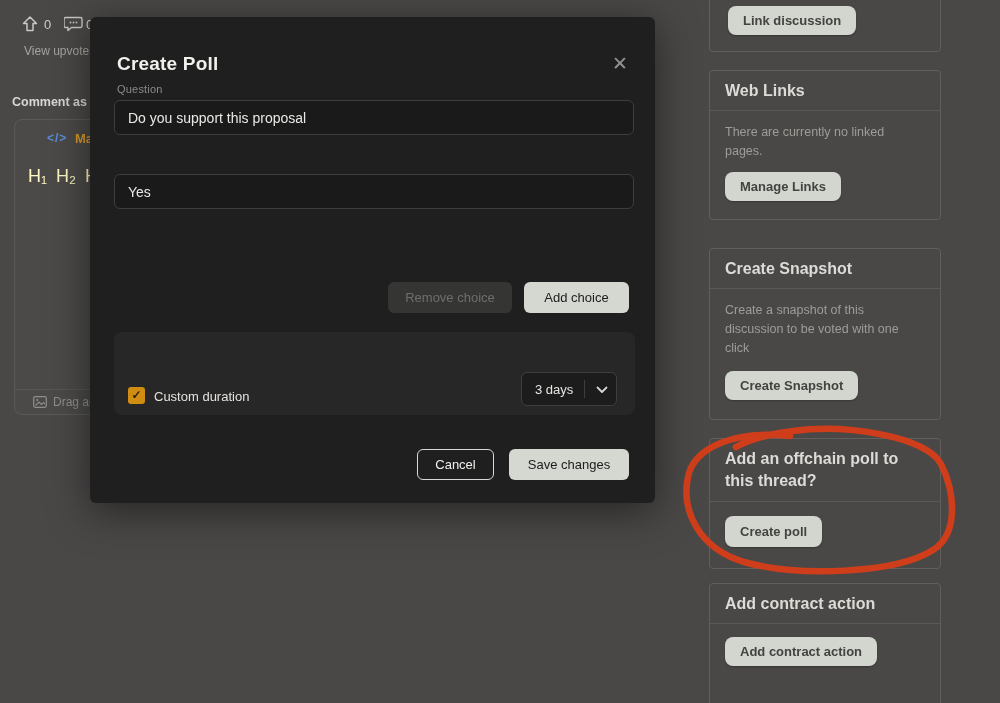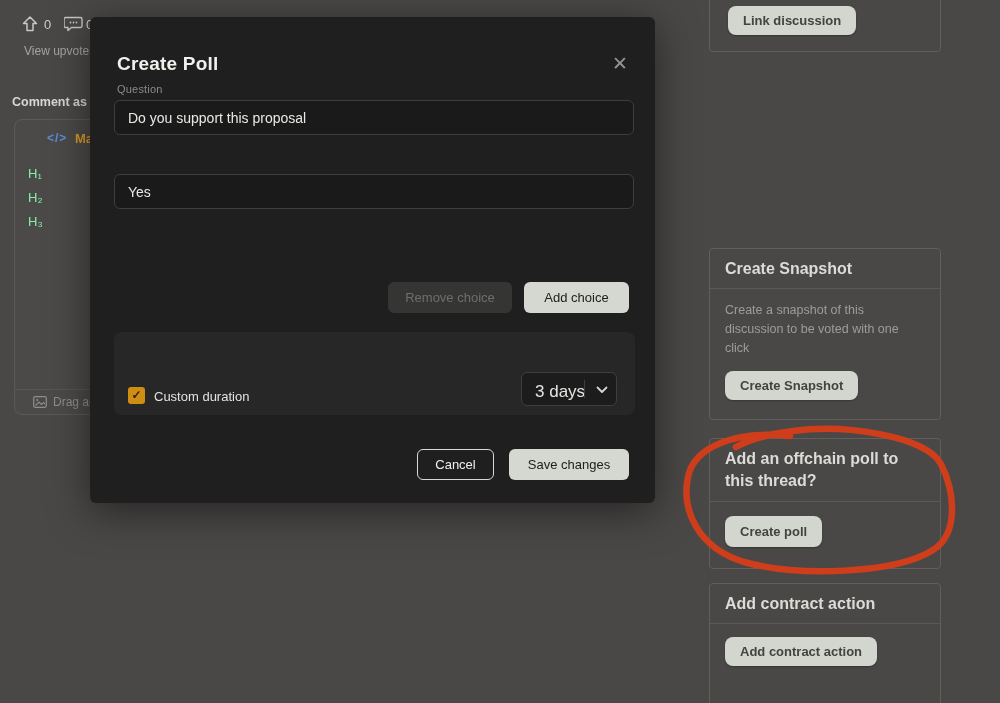--- a/index.html
+++ b/index.html
@@ -8,21 +8,21 @@
   .stage { position:relative; width:1000px; height:703px; background:#4a4847; overflow:hidden; }
   .abs { position:absolute; }
 
   
   .count { font-size:13px; color:#cfcecb; }
   .link-muted { font-size:12px; color:#a5a4a0; }
   .comment-as { font-size:12.5px; font-weight:600; color:#d8d7d3; }
   .editor { left:14px; top:119px; width:300px; height:296px; border:1px solid #5b5a56; border-radius:8px; background:#4b4a48; }
   .ed-code { position:absolute; left:32px; top:11px; font-size:12px; font-weight:700; color:#5b8dd9; letter-spacing:1px; }
   .ed-md { position:absolute; left:60px; top:11px; font-size:13px; font-weight:600; color:#d79a2b; }
-  .ed-heads { position:absolute; left:13px; top:46px; font-size:13px; color:#86efac; display:flex; gap:9px;flex-direction:column; }
+  .ed-heads { position:absolute; left:13px; top:46px; font-size:18px; color:#fef9c3; display:flex; gap:9px; }
   .ed-drag { position:absolute; left:0; right:0; bottom:0; height:25px; border-top:1px solid #575651; display:flex; align-items:center; padding-left:18px; gap:6px; color:#8f8e8a; font-size:12px; }
 
   
   .panel { position:absolute; left:709px; width:232px; border:1px solid #615f5b; border-radius:4px; }
   .panel-header { padding:9px 15px 8px; font-size:16px; font-weight:700; color:#dcdbd7; line-height:1.4; border-bottom:1px solid #5a5955; }
   .panel-body { padding:12px 15px 12px; }
   .panel-text { font-size:12.5px; color:#9d9c98; line-height:1.5; }
   .sbtn { display:inline-flex; align-items:center; justify-content:center; background:#d3d6cf; color:#434340; font-family:inherit; font-weight:700; font-size:13px; border:none; border-radius:8px; height:29px; padding:0 15px; cursor:pointer; box-shadow:0 1px 2px rgba(0,0,0,.25); }
 
   
@@ -33,21 +33,21 @@
   .tinput { position:absolute; left:24px; width:520px; height:35px; background:#1a1a1a; border:1px solid #3e3e3e; border-radius:6px; color:#e9e8e4; font-size:14px; font-family:inherit; padding:8px 13px; outline:none; }
   .mbtn { position:absolute; height:31px; border:none; border-radius:6px; font-family:inherit; font-weight:400; font-size:13px; cursor:pointer; }
   .btn-disabled { background:#353534; color:#6f6e6c; cursor:default; }
   .btn-light { background:#d5d8d1; color:#202020; }
   .btn-outline { background:transparent; border:1.5px solid #d9d8d4; color:#f0efeb; }
   .infobox { position:absolute; left:24px; top:315px; width:521px; height:83px; background:#282727; border-radius:8px; }
   .info-text { position:absolute; left:13px; top:15px; font-size:12.5px; color:#c6c5c1; }
   .checkbox { position:absolute; left:14px; top:55px; width:17px; height:17px; background:#cf8d12; border-radius:3px; color:#2c1e03; font-size:12px; font-weight:700; line-height:17px; text-align:center; cursor:pointer; }
   .cd-label { position:absolute; left:40px; top:57px; font-size:13px; color:#e3e2de; }
   .dropdown { position:absolute; left:407px; top:40px; width:96px; height:34px; background:#1c1c1c; border:1px solid #3e3e3e; border-radius:6px; cursor:pointer; }
-  .dd-value { position:absolute; left:13px; top:9px; font-size:17px; color:#e6e5e1; }
+  .dd-value { position:absolute; left:13px; top:9px; font-size:13px; color:#e6e5e1; }
   .dd-div { position:absolute; right:31px; top:7px; bottom:7px; width:1px; background:#3e3e3e; }
   .dd-chev { position:absolute; right:8px; top:13px; }
 
   .annotation { position:absolute; left:0; top:0; width:1000px; height:703px; z-index:50; pointer-events:none; }
 </style>
 </head>
 <body>
 
 <div class="stage">
 
@@ -89,20 +89,27 @@
       <span>Drag an</span>
     </div>
   </div>
 
   <div class="panel" style="top:-32px; height:84px;">
     <div style="padding:37px 0 0 18px;">
       <button class="sbtn">Link discussion</button>
     </div>
   </div>
 
+  <div class="panel" style="top:70px; height:150px;">
+    <div class="panel-header">Web Links</div>
+    <div class="panel-body">
+      <div class="panel-text" style="width:178px; margin-bottom:11px;">There are currently no linked pages.</div>
+      <button class="sbtn">Manage Links</button>
+    </div>
+  </div>
 
   <div class="panel" style="top:248px; height:172px;">
     <div class="panel-header">Create Snapshot</div>
     <div class="panel-body">
       <div class="panel-text" style="width:195px; margin-bottom:13px;">Create a snapshot of this discussion to be voted with one click</div>
       <button class="sbtn">Create Snapshot</button>
     </div>
   </div>
 
   <div class="panel" style="top:438px; height:131px;">

